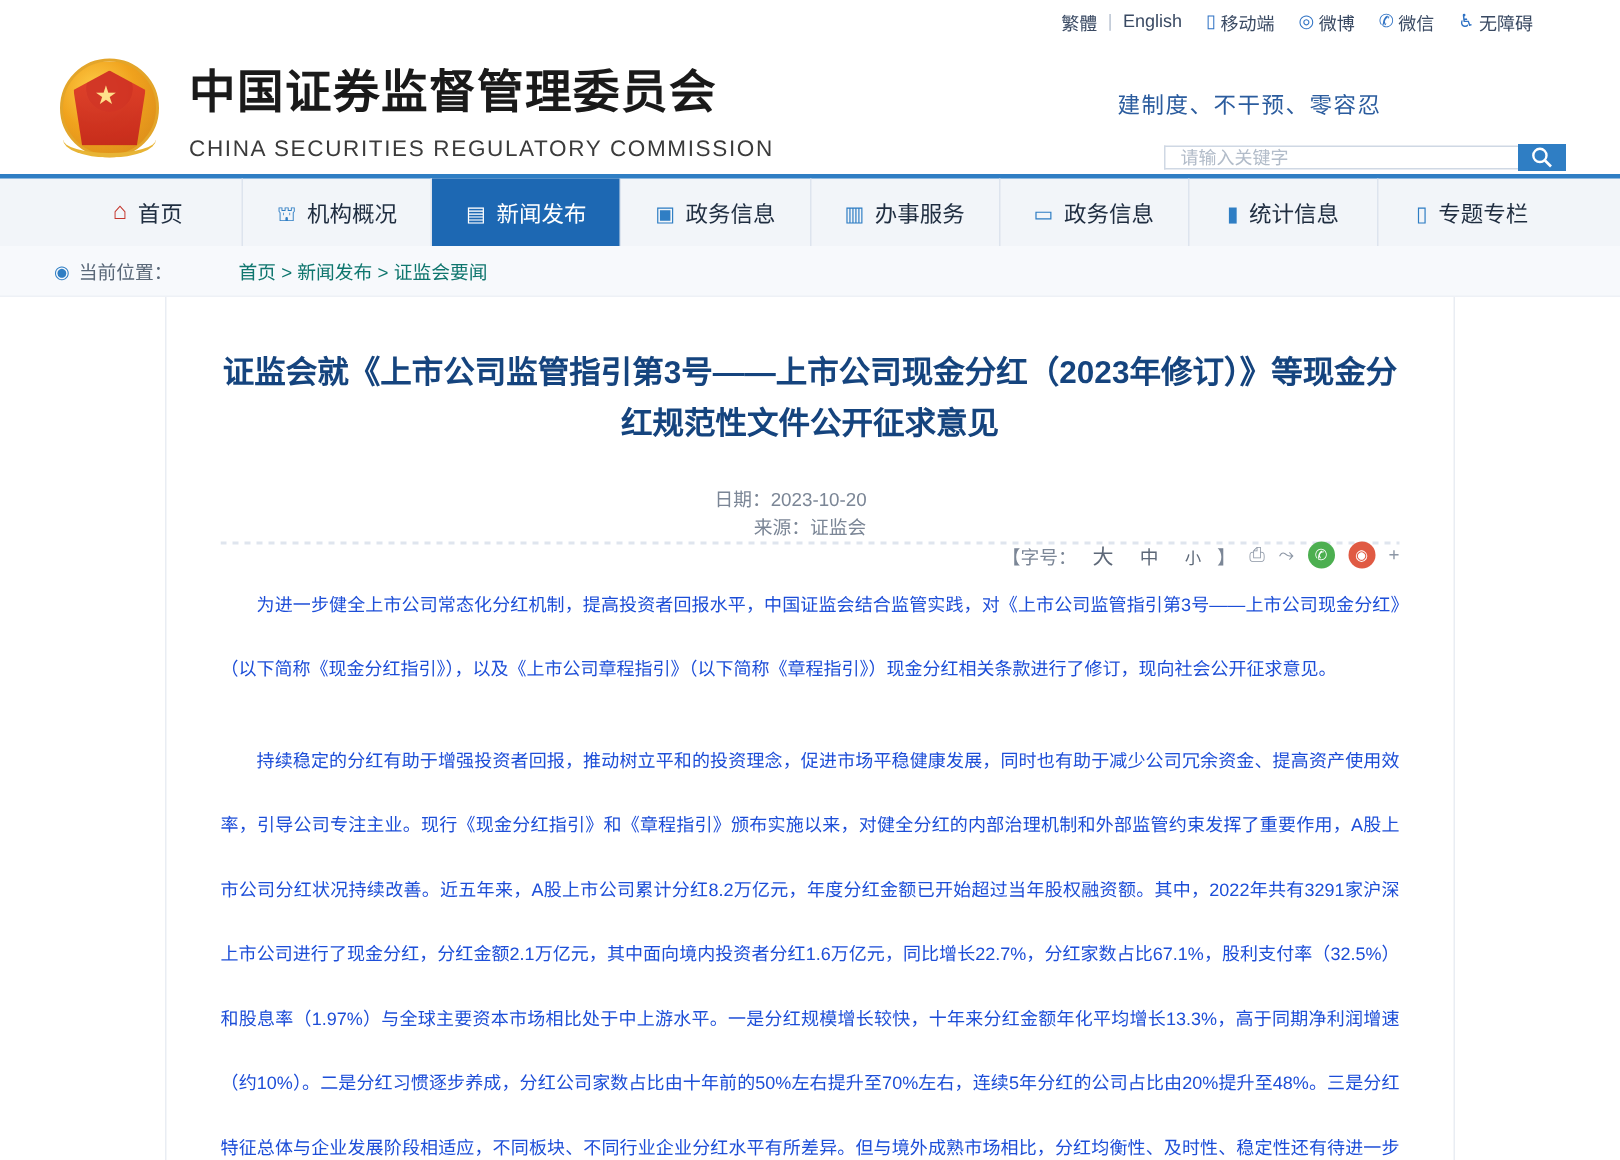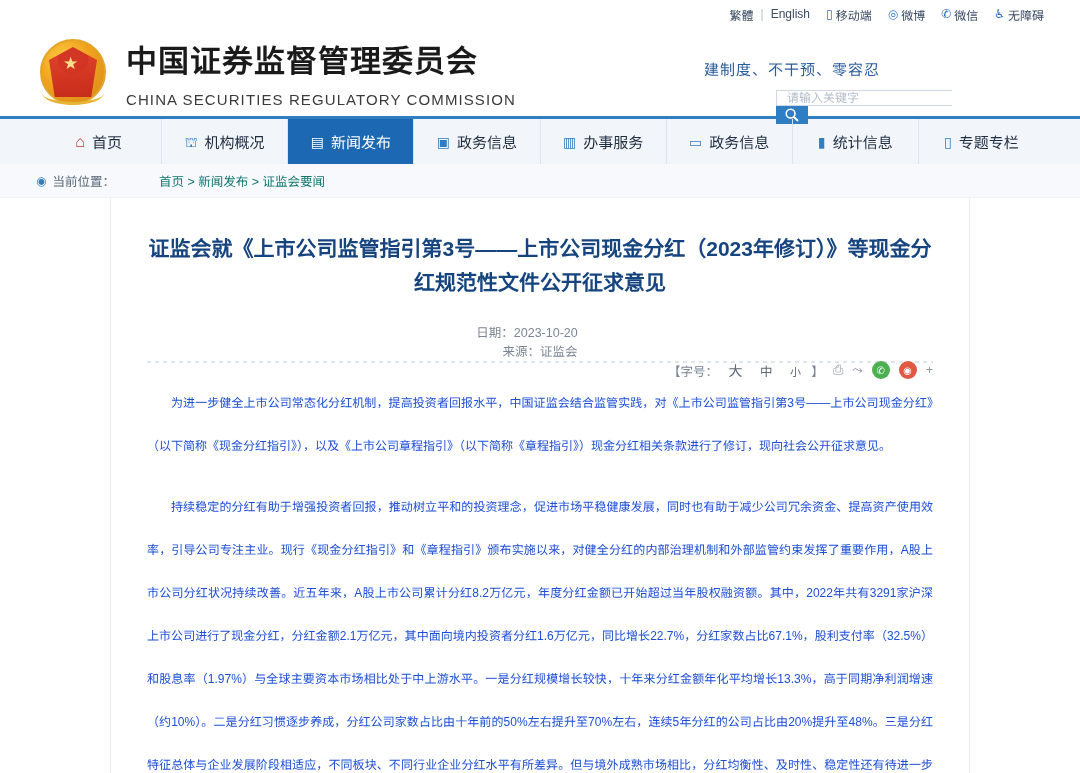--- a/index.html
+++ b/index.html
@@ -10,21 +10,21 @@
     font-family: "Liberation Sans", "DejaVu Sans", sans-serif;
   }
   body { position: relative; overflow-x: hidden; }
 
   
   .topbar {
     height: 28px;
     display: flex;
     align-items: center;
     justify-content: flex-end;
-    padding: 0 36px 0 0;
+    padding: 0 58px 0 0;
     font-size: 12px;
     color: #4a5a74;
   }
   .topbar a, .topbar span.tl { color: #3a4a63; text-decoration: none; }
   .topbar .divider { color: #b9c3d2; margin: 0 7px; }
   .topbar .item {
     display: inline-flex; align-items: center; gap: 3px;
     margin-left: 16px; color: #3a4a63; white-space: nowrap;
   }
   .topbar .ico { color: #2f72c4; font-size: 12px; line-height: 1; }
@@ -62,26 +62,26 @@
   }
   .titles { margin-left: 16px; }
   .titles .cn {
     font-size: 31px; font-weight: bold; color: #1a1a1a; letter-spacing: 1px;
     font-family: "DejaVu Sans", "Liberation Sans", sans-serif;
   }
   .titles .en {
     margin-top: 10px; font-size: 15px; color: #3b3b3b; letter-spacing: 1.1px;
   }
   .slogan {
-    position: absolute; left: 704px; top: 30px;
+    position: absolute; left: 745px; top: 30px;
     font-size: 15px; color: #2b5c9e; letter-spacing: 1px;
   }
   .searchbox {
     position: absolute; right: 36px; top: 62px;
-    display: flex; align-items: flex-start; width: 268px; height: 30px; flex-direction: column;
+    display: flex; align-items: center; width: 268px; height: 30px;
   }
   .searchbox input {
     flex: 1; border: 1px solid #cfd8e4; border-right: none;
     padding: 0 10px; font-size: 12px; color: #333; outline: none;
     background: #fff;
   }
   .searchbox input::placeholder { color: #b2bcc9; }
   .searchbox .btn {
     width: 32px; background: #2f7ec4; border: 1px solid #2f7ec4;
     display: flex; align-items: center; justify-content: center;

